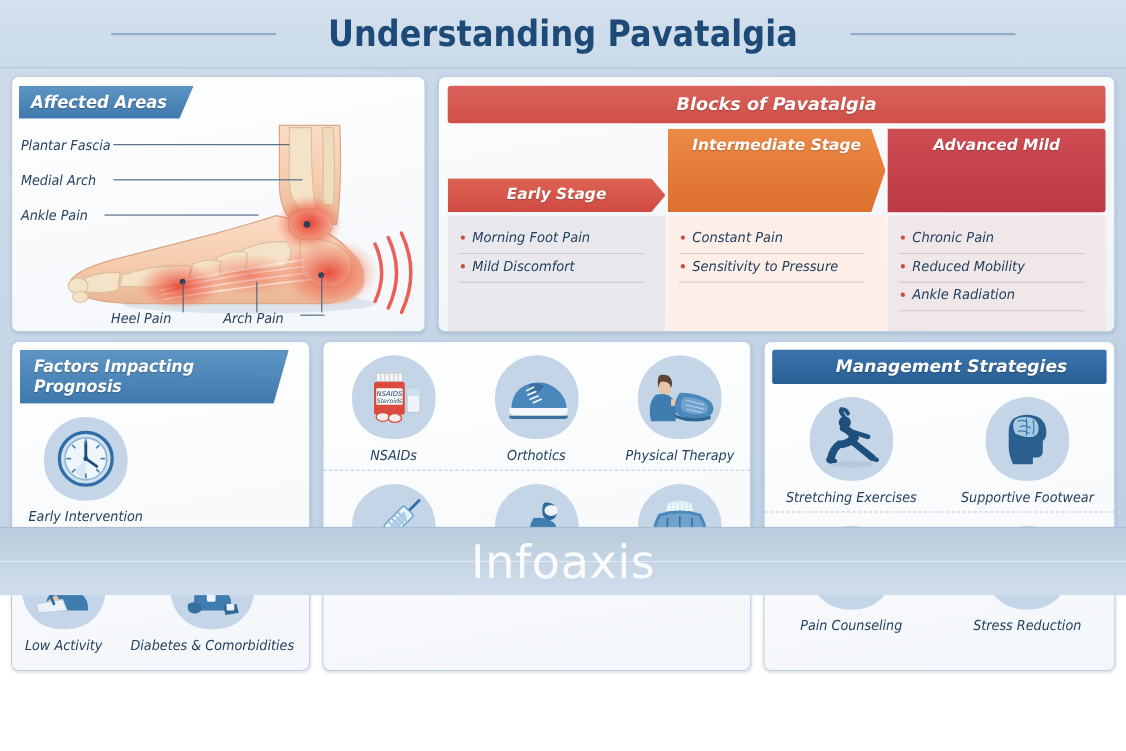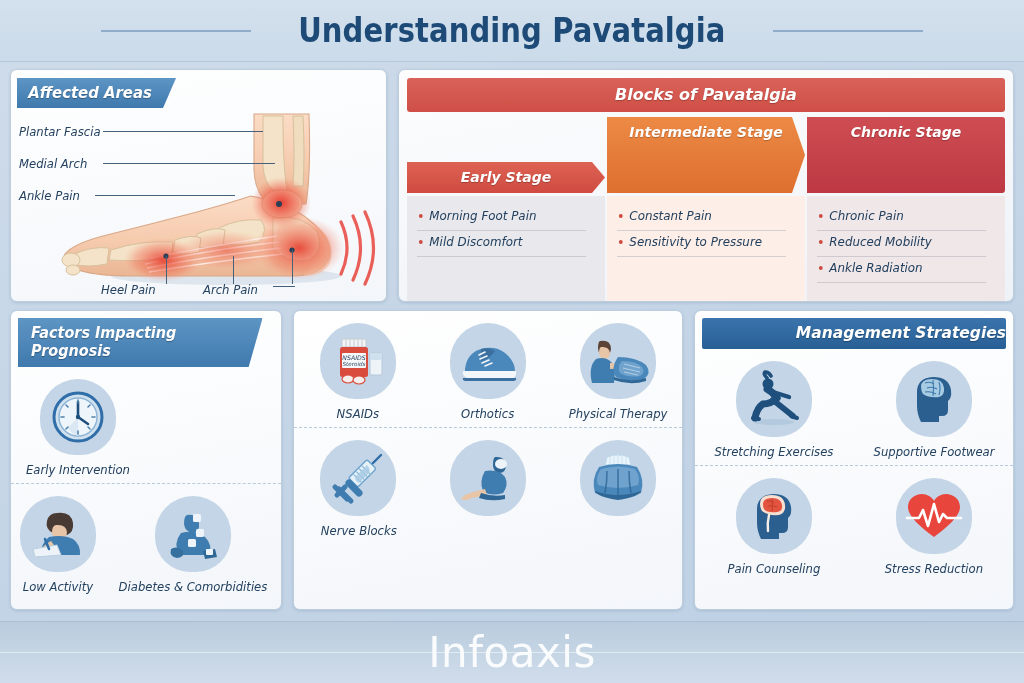--- a/index.html
+++ b/index.html
@@ -5,21 +5,21 @@
   * { box-sizing: border-box; margin: 0; padding: 0; }
 
   html, body {
     width: 1024px; height: 683px;
     font-family: "Liberation Sans", sans-serif;
     overflow: hidden;
   }
 
   #page {
     position: relative;
-    width: 1024px; height: 683px;
+    width: 1024px; height: 541px;
     background: linear-gradient(160deg, #cfdcea 0%, #c6d6e7 40%, #bdd0e4 100%);
     padding: 0;
   }
 
   
   #title-bar {
     height: 62px;
     display: flex; align-items: center; justify-content: center;
     gap: 18px;
     background: linear-gradient(180deg,#d3e0ed 0%, #cbdbea 100%);
@@ -135,21 +135,21 @@
     clip-path: polygon(0 0, 100% 0, calc(100% - 15px) 100%, 0 100%);
     transform: scaleX(.93); transform-origin: left center;
   }
   .bar.full {
     display: block; margin: 7px 7px 0 7px; border-radius: 2px;
     background: linear-gradient(180deg,#5e95c3 0%, #4480b3 100%);
     text-align: center;
   }
   .bar.full.dark {
     background: linear-gradient(180deg,#3b74ac 0%, #275f95 100%);
-    text-align: right; padding-left: 22px;
+    text-align: center; padding-left: 22px;
   }
 
   .icon-grid { display: grid; padding: 4px 6px 0 6px; gap: 13px; }
   .g2 { grid-template-columns: 1fr 1fr; }
   .g3 { grid-template-columns: 1fr 1fr 1fr; }
   .grid-row-sep { border-bottom: 1px dashed #b8cade; }
   .cell {
     display: flex; flex-direction: column; align-items: center; justify-content: flex-start;
     padding: 8px 2px 6px 2px;
   }
@@ -285,21 +285,21 @@
         <div class="anno" style="left:192px; top:174px;">Arch Pain</div>
       </div>
     </div>
 
     <div class="card" id="stages-card">
       <div id="stages-title">Blocks of Pavatalgia</div>
 
       <div id="stage-heads">
         <div class="stage-head" style="background:linear-gradient(180deg,#dd6353 0%,#d04a42 100%);margin-top:45px;">Early Stage</div>
         <div class="stage-head" style="background:linear-gradient(180deg,#ec8a45 0%,#de6f2f 100%);">Intermediate Stage</div>
-        <div class="stage-head last" style="background:linear-gradient(180deg,#ce4d52 0%,#bd3843 100%);">Chronic Stage</div>
+        <div class="stage-head last" style="background:linear-gradient(180deg,#ce4d52 0%,#bd3843 100%);">Advanced Mild</div>
       </div>
 
       <div id="stage-bodies">
         <div class="stage-body" style="background:#e9e9ed;">
           <div class="stage-item">
             <span class="dot"></span>
             <span>Morning Foot Pain</span>
           </div>
           <div class="stage-item">
             <span class="dot"></span>

